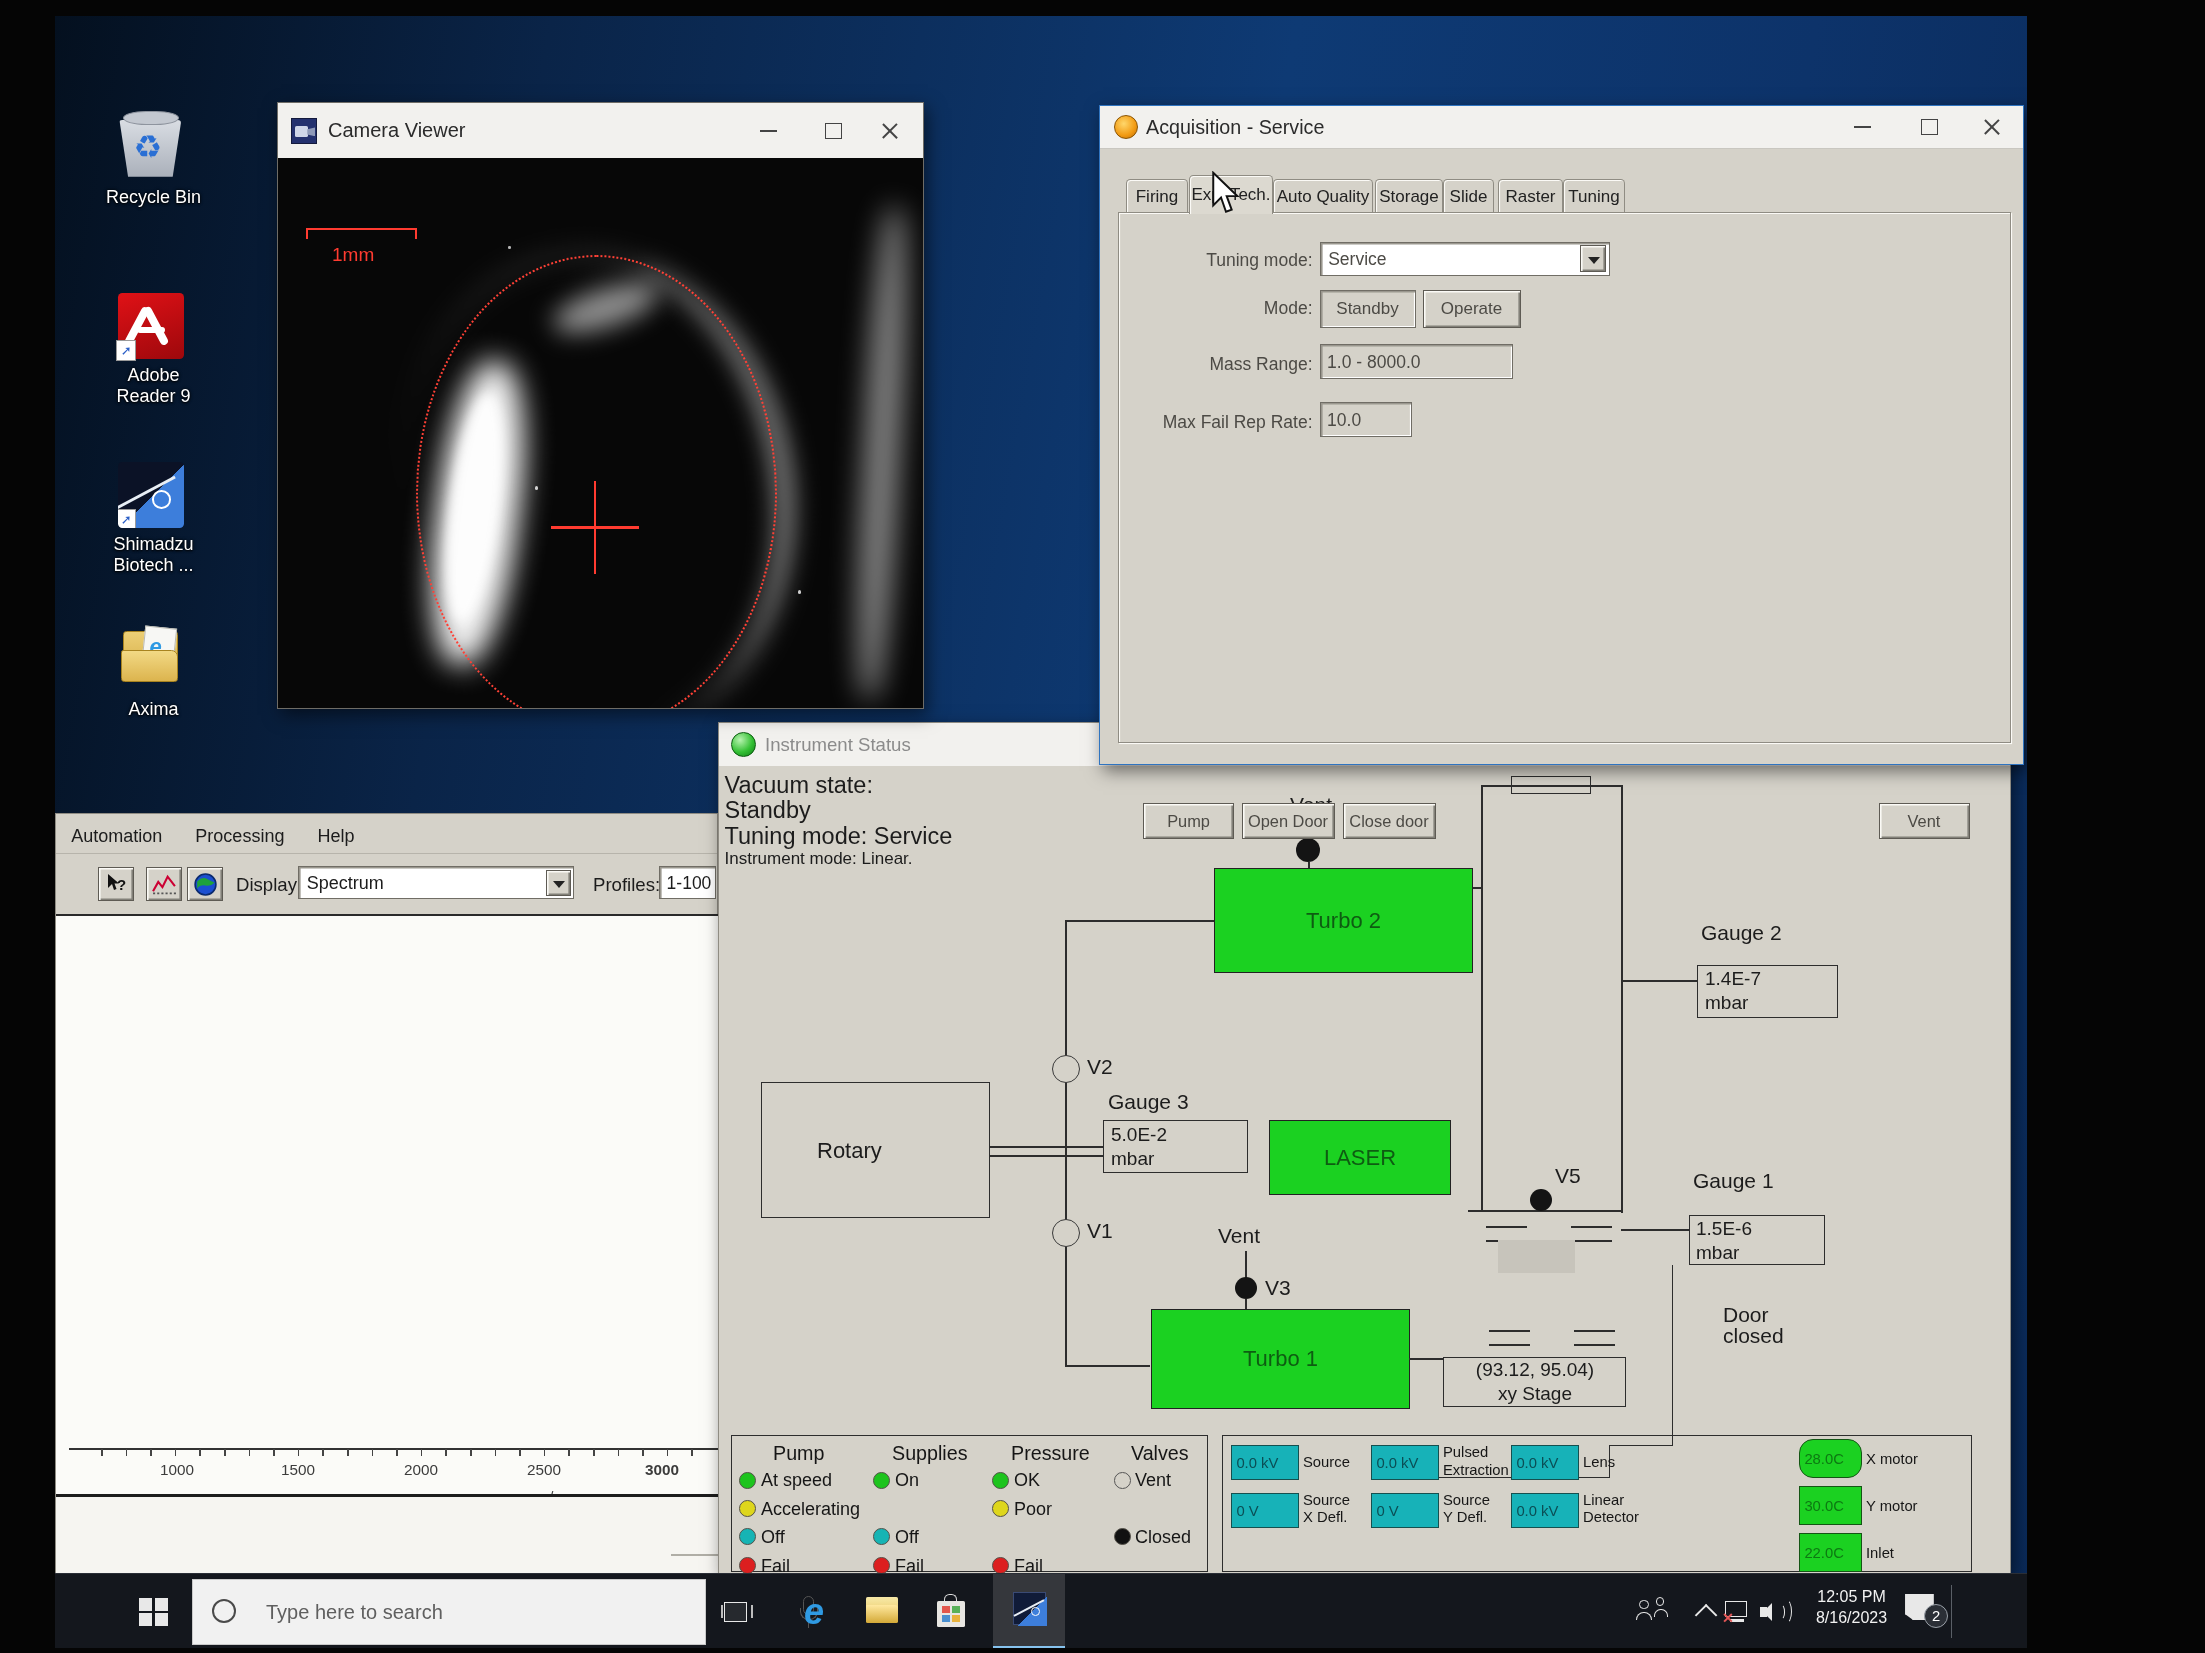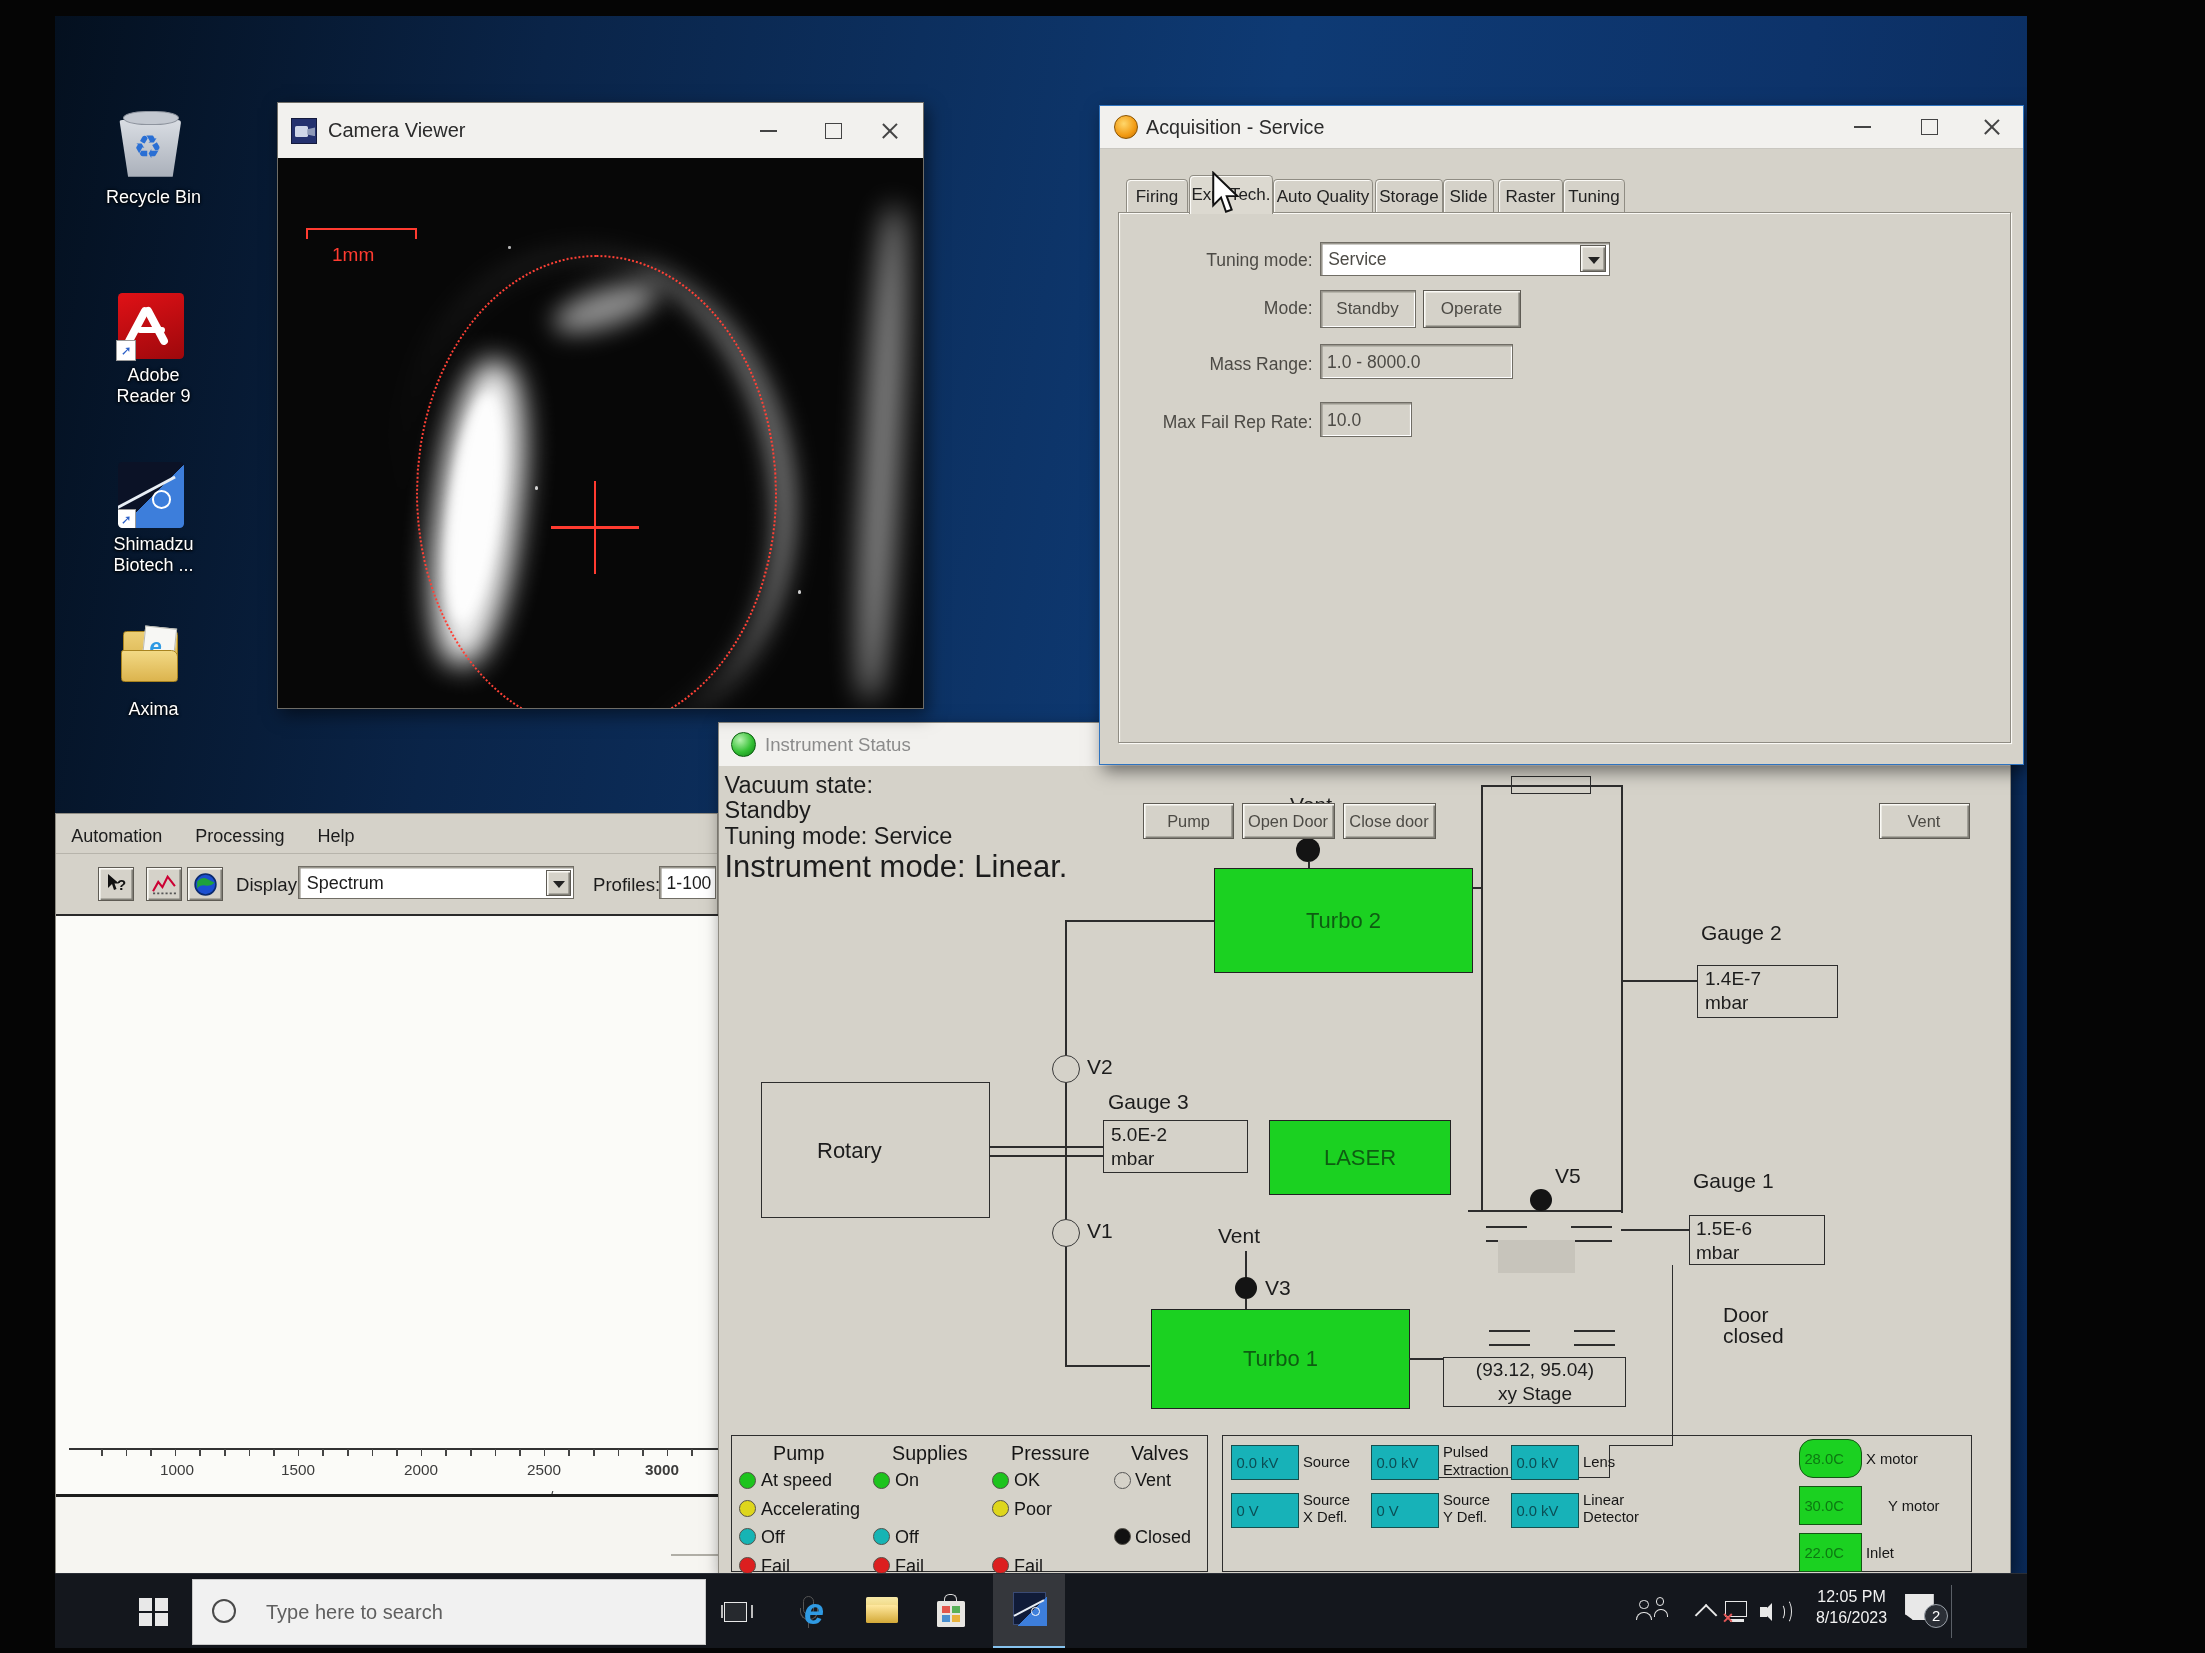--- a/index.html
+++ b/index.html
@@ -166,21 +166,21 @@
   <div class="win" style="left:663px;top:706px;width:1293px;height:852px;">
     <div class="titlebar" style="height:43px;">
       <div class="abs" style="left:12px;top:8.8px;width:25px;height:25px;border-radius:50%;background:radial-gradient(circle at 35% 30%,#b8f3b0,#35c135 55%,#0c7c12);border:0.5px solid #0a5c0e;"></div>
       <span class="wtitle" style="margin-left:46px;color:#8b8b8b;font-size:18.6px;">Instrument Status</span>
     </div>
     <div class="abs" style="left:0;top:43px;width:1291px;height:807px;background:#d5d2c9;">
 
       <div class="abs" style="left:5.5px;top:5.5px;font-size:23.5px;">Vacuum state:</div>
       <div class="abs" style="left:5.5px;top:31px;font-size:23.5px;">Standby</div>
       <div class="abs" style="left:5.5px;top:57px;font-size:23.5px;">Tuning mode: Service</div>
-      <div class="abs" style="left:5.5px;top:83px;font-size:31px;">Instrument mode: Linear.</div>
+      <div class="abs" style="left:5.5px;top:83px;font-size:17px;">Instrument mode: Linear.</div>
 
       <div class="dlabel" style="left:562px;top:27px;width:60px;text-align:center;">Vent</div>
       <div class="vl" style="left:589px;top:55px;height:17.5px;"></div>
       <div class="valve-closed" style="left:577px;top:72px;width:24px;height:24px;"></div>
       <div class="vl" style="left:589px;top:96px;height:6.6px;"></div>
 
       <div class="gbox" style="left:495px;top:102px;width:259px;height:105px;">
         <span>Turbo 2</span>
       </div>
 
@@ -324,21 +324,21 @@
       <div class="rlabel" style="left:864px;top:726px;">Linear</div>
       <div class="rlabel" style="left:864px;top:743px;">Detector</div>
 
       <div class="greenbox" style="left:1080px;top:673px;border-radius:14px;">
           <span>28.0C</span>
         </div>
       <div class="rlabel" style="left:1147px;top:685px;">X motor</div>
       <div class="greenbox" style="left:1080px;top:720px;">
           <span>30.0C</span>
         </div>
-      <div class="rlabel" style="left:1147px;top:732px;margin-left:22px;">Y motor</div>
+      <div class="rlabel" style="left:1147px;top:732px;">Y motor</div>
       <div class="greenbox" style="left:1080px;top:767px;">
           <span>22.0C</span>
         </div>
       <div class="rlabel" style="left:1147px;top:779px;">Inlet</div>
     </div>
   </div>
 
   <div class="win" style="left:222px;top:86px;width:647px;height:607px;border-color:#6e6c66;">
     <div class="titlebar" style="height:55px;">
       <div class="abs" style="left:13px;top:14.2px;width:26px;height:26px;background:#24316e;border:0.5px solid #141a3c;">

